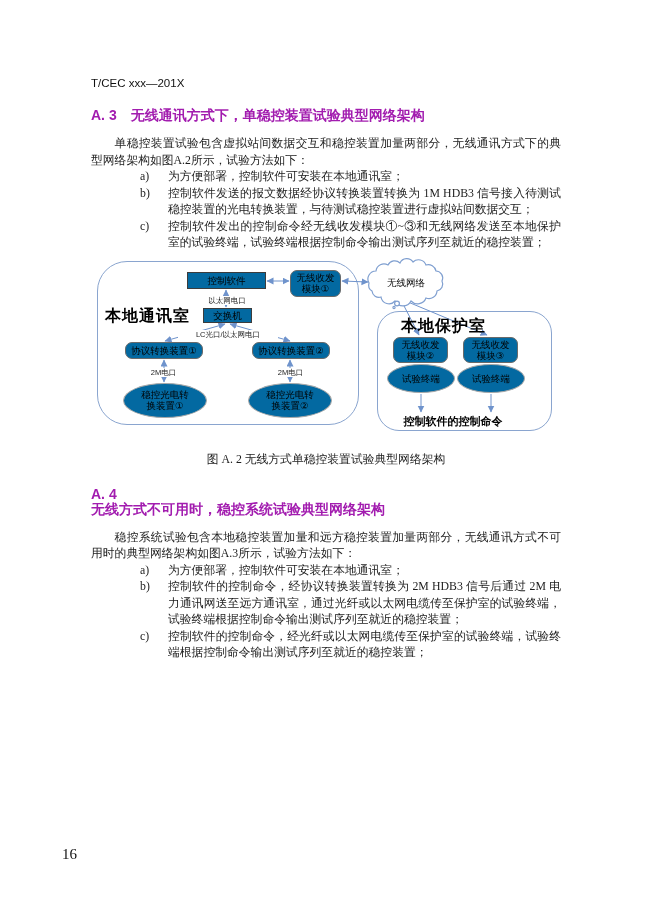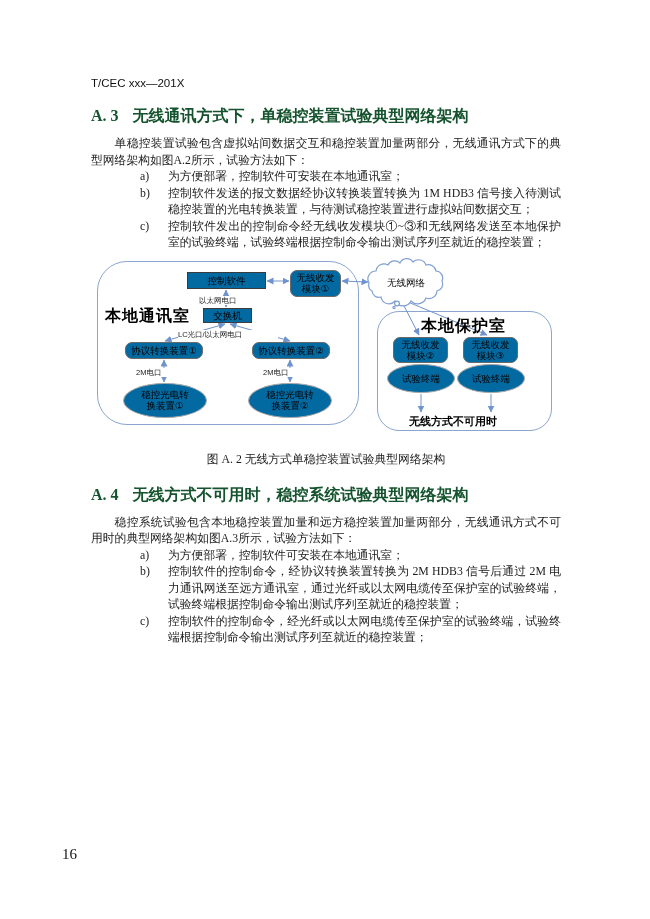--- a/index.html
+++ b/index.html
@@ -17,22 +17,22 @@
     position:absolute; left:91px; top:0; width:470px;
   }
   .doc-header {
     margin-top:76px;
     font-size:11.5px; line-height:15px;
     font-family:"Liberation Sans","DejaVu Sans",sans-serif;
     color:#111;
   }
   .sec-heading {
     margin-top:17px;
-    font-family:Liberation Serif, serif;
-    font-weight:bold; font-size:16px; line-height:15px; color:#14532d;
+    font-family:Liberation Sans, sans-serif;
+    font-weight:bold; font-size:14px; line-height:15px; color:#a21caf;
     display:flex;
   }
   .sec-heading .num { margin-right:14px; }
   .para {
     margin-top:12px;
     font-size:11.8px; line-height:16.5px;
     text-align:justify;
     text-indent:2em;
   }
   .list { margin-top:0; }
@@ -51,21 +51,21 @@
     position:absolute; border:1.5px solid #8aa5cf; background:transparent; z-index:1;
   }
   .room-comm { left:2px; top:4px; width:262px; height:164px; border-radius:30px; }
   .room-prot { left:282px; top:54px; width:175px; height:120px; border-radius:22px; }
   .room-title {
     position:absolute; z-index:3;
     font-weight:bold; color:#000; letter-spacing:1px;
     font-size:16px; line-height:18px;
   }
   .room-title.t1 { left:10px; top:50px;text-align:center; }
-  .room-title.t2 { left:306px; top:60px;margin-left:20px; }
+  .room-title.t2 { left:306px; top:60px; }
   .dbox {
     position:absolute; z-index:3; background:#0369a1;
     display:flex; align-items:center; justify-content:center;
     font-size:9.5px; line-height:11px; color:#000; text-align:center;
     white-space:pre-line;
   }
   .rect1 { border:1px solid #3c3c3c; }
   .round1 { border:1px solid #6a6a6a; border-radius:7px; }
   .ell { border:1px solid #a8a8a8; border-radius:50%; }
   .b-ctrl  { left:92px;  top:15px; width:79px; height:17px; }
@@ -74,39 +74,39 @@
   .b-pc1   { left:30px;  top:85px; width:78px; height:17px; }
   .b-pc2   { left:157px; top:85px; width:78px; height:17px; }
   .b-oc1   { left:28px;  top:126px; width:84px; height:35px; }
   .b-oc2   { left:153px; top:126px; width:84px; height:35px; }
   .b-wm2   { left:298px; top:80px; width:55px; height:26px; }
   .b-wm3   { left:368px; top:80px; width:55px; height:26px; }
   .b-tt1   { left:292px; top:107px; width:68px; height:29px; }
   .b-tt2   { left:362px; top:107px; width:68px; height:29px; }
   .port-label {
     position:absolute; z-index:4; background:#fff;
-    font-size:7.5px; line-height:9px; color:#222; text-align:left;
+    font-size:7.5px; line-height:9px; color:#222; text-align:center;
   }
   .pl-eth { left:104px; top:39px;  width:56px; }
   .pl-lc  { left:83px;  top:73px;  width:100px; }
   .pl-2m1 { left:41px;  top:111px; width:55px; }
   .pl-2m2 { left:168px; top:111px; width:55px; }
   .cloud-label {
     position:absolute; z-index:3; left:283px; top:20px; width:56px;
     font-size:9.5px; text-align:center; color:#000;
   }
   .load-label {
     position:absolute; z-index:3; left:287px; top:157px; width:142px;
     font-weight:bold; font-size:11px; text-align:center; color:#000;
   }
   .fig-caption {
     margin-top:13px;
     font-size:11.8px; line-height:16px; text-align:center;
   }
-  .sec-heading.a4 { margin-top:20px; }
+  .sec-heading.a4 { margin-top:20px;flex-direction:column; }
   .page-number {
     position:absolute; left:62px; top:846px;
     font-size:15px; color:#111;
   }
 </style>
 </head>
 <body>
 
 <div class="page">
   <div class="content">
@@ -188,21 +188,21 @@
 模块③</div>
       <div class="dbox ell b-tt1">试验终端</div>
       <div class="dbox ell b-tt2">试验终端</div>
 
       <div class="port-label pl-eth">以太网电口</div>
       <div class="port-label pl-lc">LC光口/以太网电口</div>
       <div class="port-label pl-2m1">2M电口</div>
       <div class="port-label pl-2m2">2M电口</div>
 
       <div class="cloud-label">无线网络</div>
-      <div class="load-label">无线方式不可用时</div>
+      <div class="load-label">控制软件的控制命令</div>
     </div>
 
     <div class="fig-caption">图 A. 2 无线方式单稳控装置试验典型网络架构</div>
 
     <div class="sec-heading a4">
       <span class="num">A. 4</span>
       <span>无线方式不可用时，稳控系统试验典型网络架构</span>
     </div>
 
     <div class="para">稳控系统试验包含本地稳控装置加量和远方稳控装置加量两部分，无线通讯方式不可用时的典型网络架构如图A.3所示，试验方法如下：</div>

